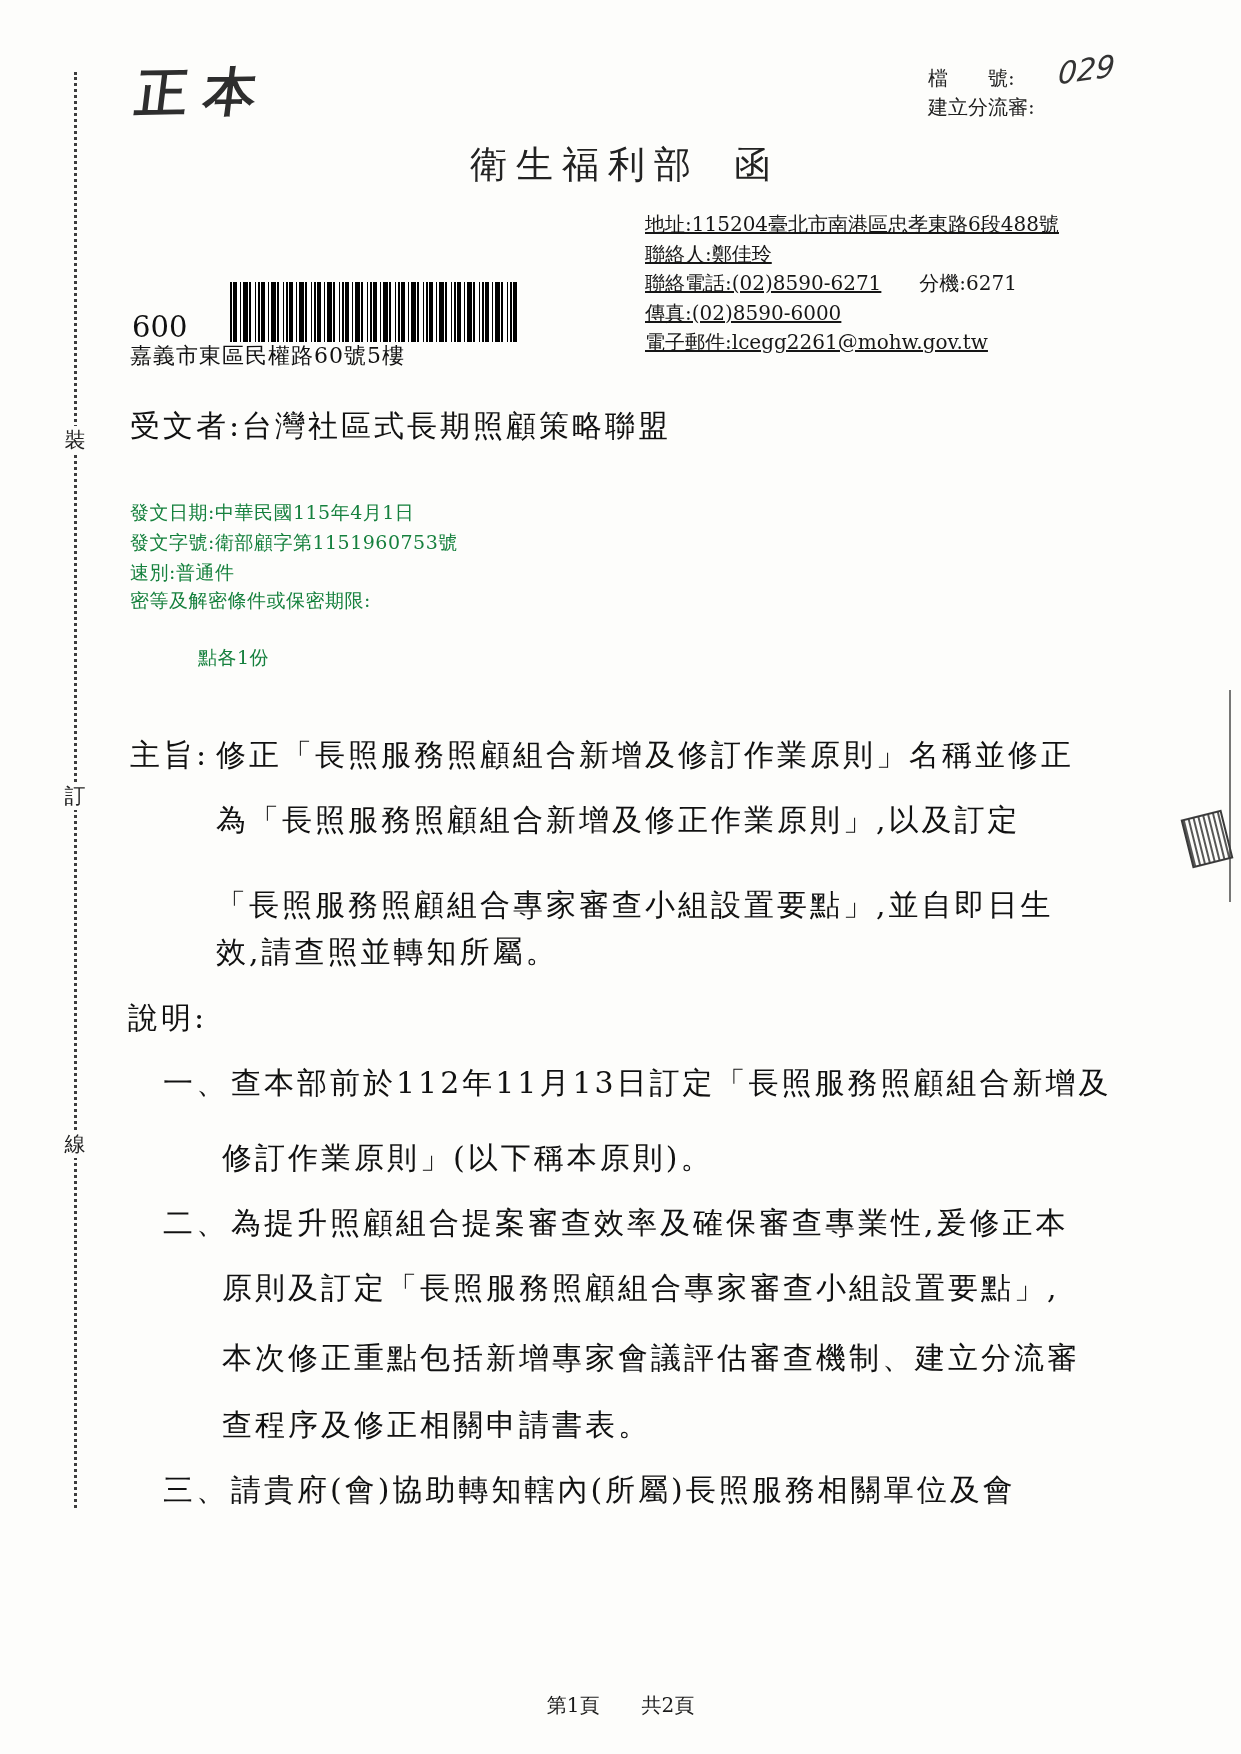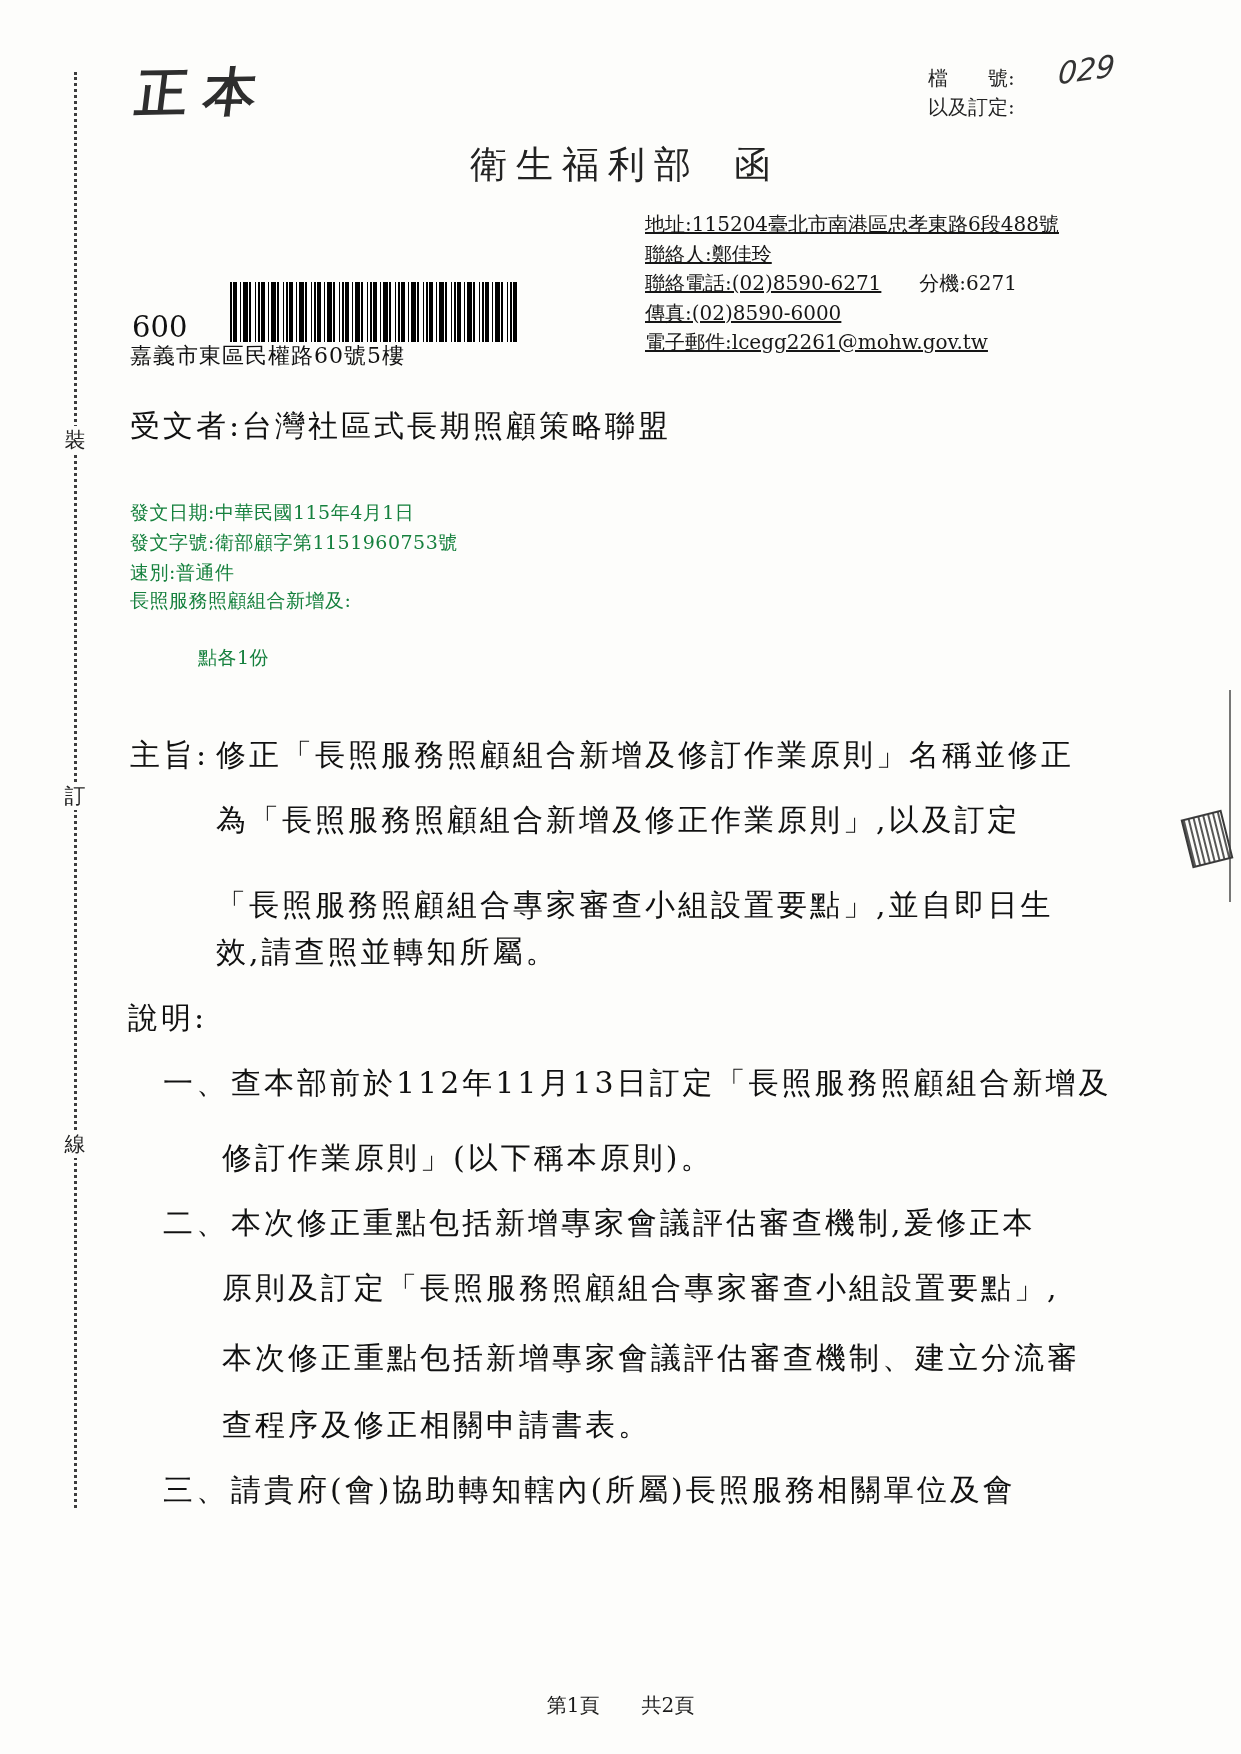--- a/index.html
+++ b/index.html
@@ -119,21 +119,21 @@
 
   <div class="abs binding-line"></div>
   <div class="abs binding-char bc-0">裝</div>
   <div class="abs binding-char bc-1">訂</div>
   <div class="abs binding-char bc-2">線</div>
 
   <div class="abs copy-stamp">正本</div>
 
   <div class="abs archive">
     <div class="row">檔　　號:</div>
-    <div class="row">以及訂定:</div>
+    <div class="row">建立分流審:</div>
   </div>
   <div class="abs file-no-value">029</div>
 
   <div class="abs doc-title">
     <span class="org">衛生福利部</span><span class="type">函</span>
   </div>
 
   <div class="abs contact">
     <div class="row">地址:115204臺北市南港區忠孝東路6段488號</div>
     <div class="row">聯絡人:鄭佳玲</div>
@@ -146,35 +146,35 @@
   <div class="abs postal-code">600</div>
   <div class="abs mail-address">嘉義市東區民權路60號5樓</div>
 
   <div class="abs recipient">
     <span>受文者:</span><span>台灣社區式長期照顧策略聯盟</span>
   </div>
 
   <div class="abs meta-line m1">發文日期:中華民國115年4月1日</div>
   <div class="abs meta-line m2">發文字號:衛部顧字第1151960753號</div>
   <div class="abs meta-line m3">速別:普通件</div>
-  <div class="abs meta-line m4">長照服務照顧組合新增及:</div>
+  <div class="abs meta-line m4">密等及解密條件或保密期限:</div>
   <div class="abs meta-line m6">點各1份</div>
 
   <div class="abs body-line subj-label">主旨:</div>
   <div class="abs body-line s0">修正「長照服務照顧組合新增及修訂作業原則」名稱並修正</div>
   <div class="abs body-line s1">為「長照服務照顧組合新增及修正作業原則」,以及訂定</div>
   <div class="abs body-line s2">「長照服務照顧組合專家審查小組設置要點」,並自即日生</div>
   <div class="abs body-line s3">效,請查照並轉知所屬。</div>
 
   <div class="abs body-line expl-label">說明:</div>
 
   <div class="abs body-line e1a"><span class="num">一、</span><span>查本部前於112年11月13日訂定「長照服務照顧組合新增及</span></div>
   <div class="abs body-line e1b">修訂作業原則」(以下稱本原則)。</div>
 
-  <div class="abs body-line e2a"><span class="num">二、</span><span>本次修正重點包括新增專家會議評估審查機制,爰修正本</span></div>
+  <div class="abs body-line e2a"><span class="num">二、</span><span>為提升照顧組合提案審查效率及確保審查專業性,爰修正本</span></div>
   <div class="abs body-line e2b">原則及訂定「長照服務照顧組合專家審查小組設置要點」,</div>
   <div class="abs body-line e2c">本次修正重點包括新增專家會議評估審查機制、建立分流審</div>
   <div class="abs body-line e2d">查程序及修正相關申請書表。</div>
 
   <div class="abs body-line e3a"><span class="num">三、</span><span>請貴府(會)協助轉知轄內(所屬)長照服務相關單位及會</span></div>
 
   <div class="abs scan-edge-line"></div>
   <div class="abs receipt-stamp"></div>
 
   <div class="abs footer">

